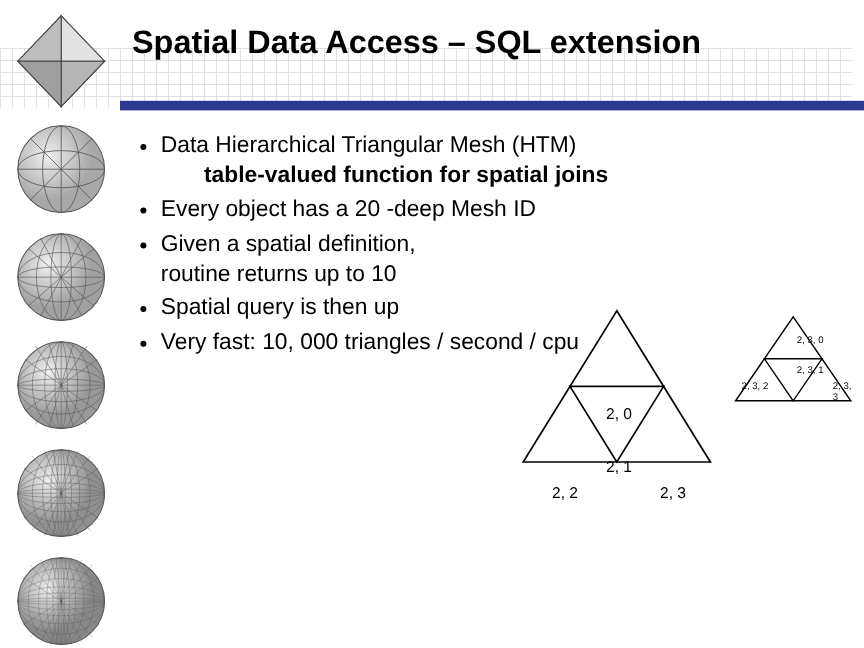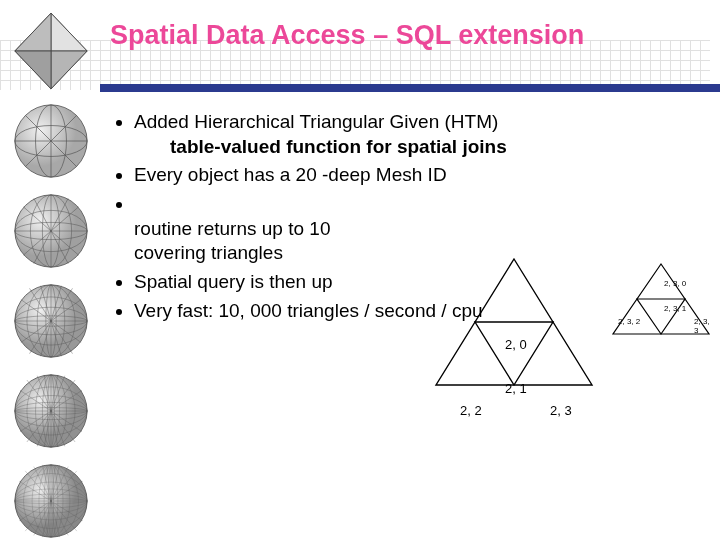--- a/index.html
+++ b/index.html
@@ -19,21 +19,21 @@
       repeating-linear-gradient(to bottom, #e0e0e0 0, #e0e0e0 1px, transparent 1px, transparent 10px);
     z-index: 0;
   }
   .title {
     position: absolute;
     top: 20px;
     left: 110px;
     right: 10px;
     font-size: 27px;
     font-weight: bold;
-    color: #ec4899;
+    color: #000000;
     z-index: 2;
     white-space: nowrap;
   }
   .blue-bar {
     position: absolute;
     top: 84px;
     left: 100px;
     right: 0;
     height: 8px;
     background: #2b3a8f;
@@ -236,28 +236,27 @@
         <ellipse cx="50" cy="50" rx="14" ry="42"></ellipse>
         <ellipse cx="50" cy="50" rx="22" ry="42"></ellipse>
         <ellipse cx="50" cy="50" rx="32" ry="42"></ellipse>
     </g>
   </svg>
 </div>
 
 <div class="content">
   <ul class="bullets">
     <li>
-      <span>Added Hierarchical Triangular Given (HTM)</span><br>
+      <span>Data Hierarchical Triangular Mesh (HTM)</span><br>
       <span class="bold">table-valued function for spatial joins</span>
     </li>
     <li>Every object has a 20 -deep Mesh ID</li>
     <li>
-      <br>
+      <span>Given a spatial definition,</span><br>
       <span class="narrow">routine returns up to 10</span><br>
-      <span>covering triangles</span>
     </li>
     <li>
       <span>Spatial query is then up</span><br>
     </li>
     <li>Very fast:  10, 000 triangles / second / cpu</li>
   </ul>
 </div>
 
 <div class="triangles">
 

